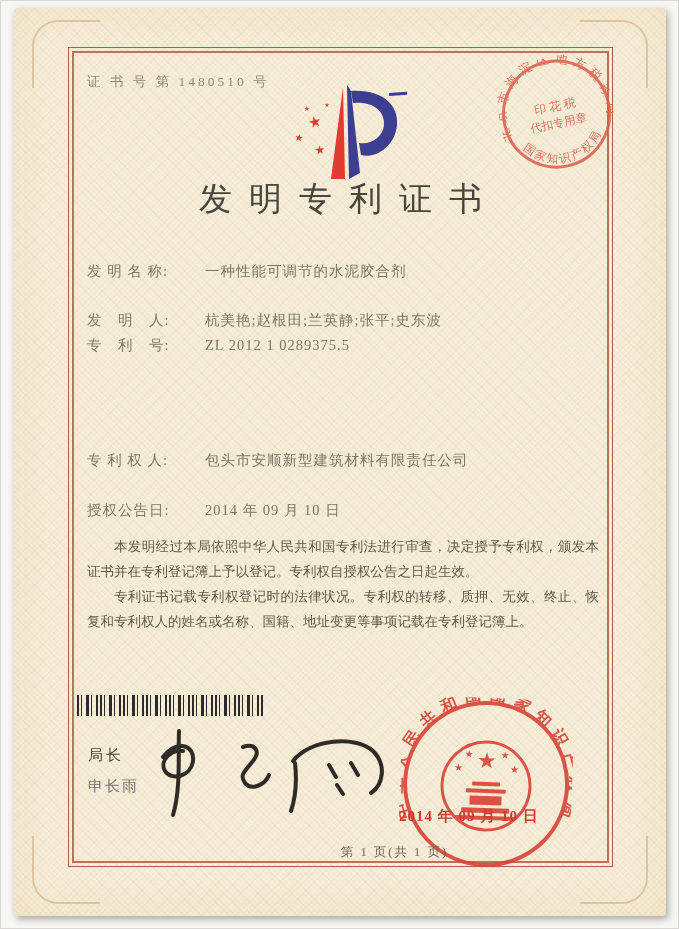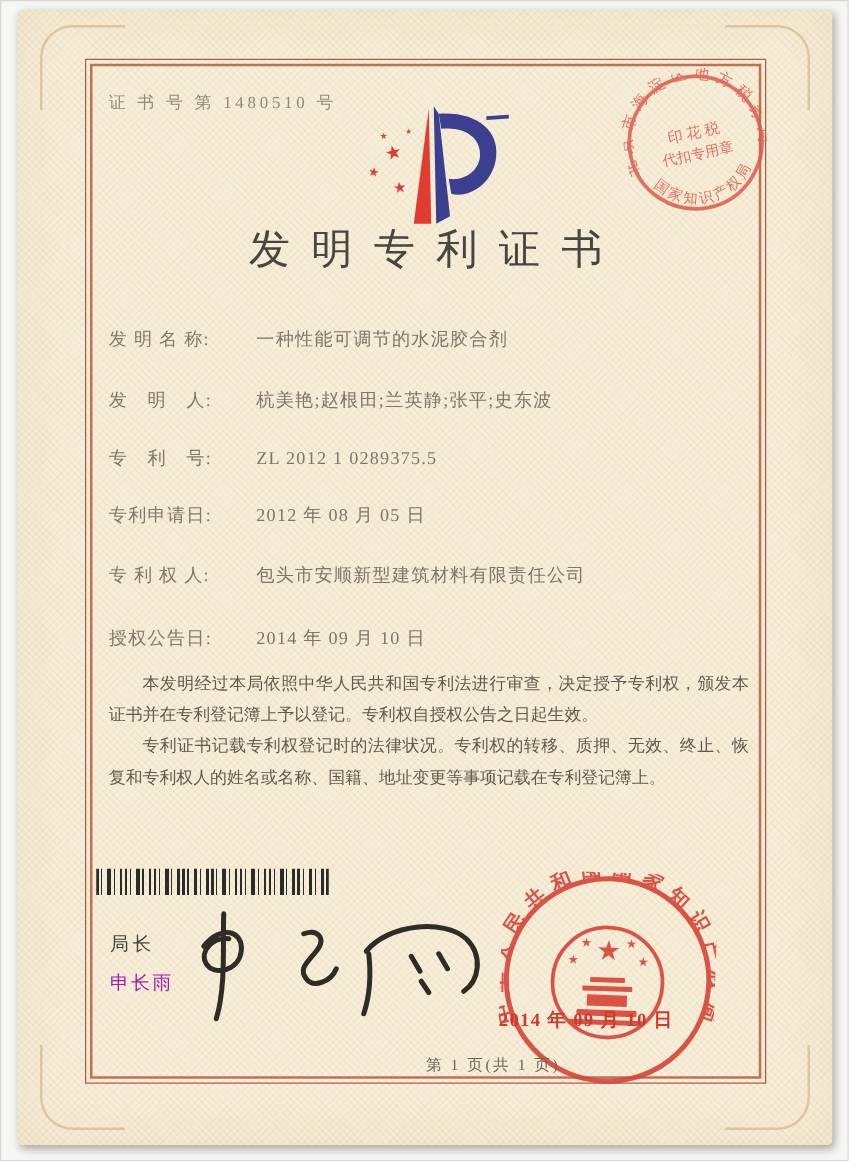--- a/index.html
+++ b/index.html
@@ -66,21 +66,21 @@
   .barcode{
     position:absolute;left:76px;top:694px;width:186px;height:21px;
     background:repeating-linear-gradient(90deg,
       #2b2b2b 0 2px, transparent 2px 4px,
       #2b2b2b 4px 5px, transparent 5px 9px,
       #2b2b2b 9px 12px, transparent 12px 14px,
       #2b2b2b 14px 15px, transparent 15px 19px,
       #2b2b2b 19px 21px, transparent 21px 23px);
   }
   .sig-title{position:absolute;left:87px;top:745px;font-size:15px;color:#45423c;letter-spacing:3px;text-align:right;}
-  .sig-name{position:absolute;left:87px;top:776px;font-size:15px;color:#a21caf;letter-spacing:2px;}
+  .sig-name{position:absolute;left:87px;top:776px;font-size:15px;color:#737373;letter-spacing:2px;}
   .sig-hand{position:absolute;left:142px;top:722px;}
   .main-seal{position:absolute;left:399px;top:697px;opacity:.9;transform:rotate(2deg);}
   .seal-date{
     position:absolute;left:398px;top:806px;width:180px;
     font-size:15px;font-weight:bold;color:#cf3a2d;letter-spacing:1px;white-space:nowrap;
   }
   .footer{
     position:absolute;left:67px;top:843px;width:653px;text-align:center;
     font-size:12.5px;color:#6a6457;letter-spacing:2px;
   }
@@ -140,25 +140,22 @@
   </div>
 
   <div class="title">发明专利证书</div>
 
   <div class="field" style="top:261px">
     <span class="lab">发 明 名 称:</span><span class="val">一种性能可调节的水泥胶合剂</span>
   </div>
   <div class="field" style="top:310px">
     <span class="lab">发　明　人:</span><span class="val">杭美艳;赵根田;兰英静;张平;史东波</span>
   </div>
-  <div class="field" style="top:356px">
+  <div class="field" style="top:335px">
     <span class="lab">专　利　号:</span><span class="val">ZL 2012 1 0289375.5</span>
-  </div>
-  <div class="field" style="top:402px">
-    <span class="lab">专利申请日:</span><span class="val">2012 年 08 月 05 日</span>
   </div>
   <div class="field" style="top:450px">
     <span class="lab">专 利 权 人:</span><span class="val">包头市安顺新型建筑材料有限责任公司</span>
   </div>
   <div class="field" style="top:500px">
     <span class="lab">授权公告日:</span><span class="val">2014 年 09 月 10 日</span>
   </div>
 
   <div class="body-text">
     <p>本发明经过本局依照中华人民共和国专利法进行审查，决定授予专利权，颁发本证书并在专利登记簿上予以登记。专利权自授权公告之日起生效。</p>

